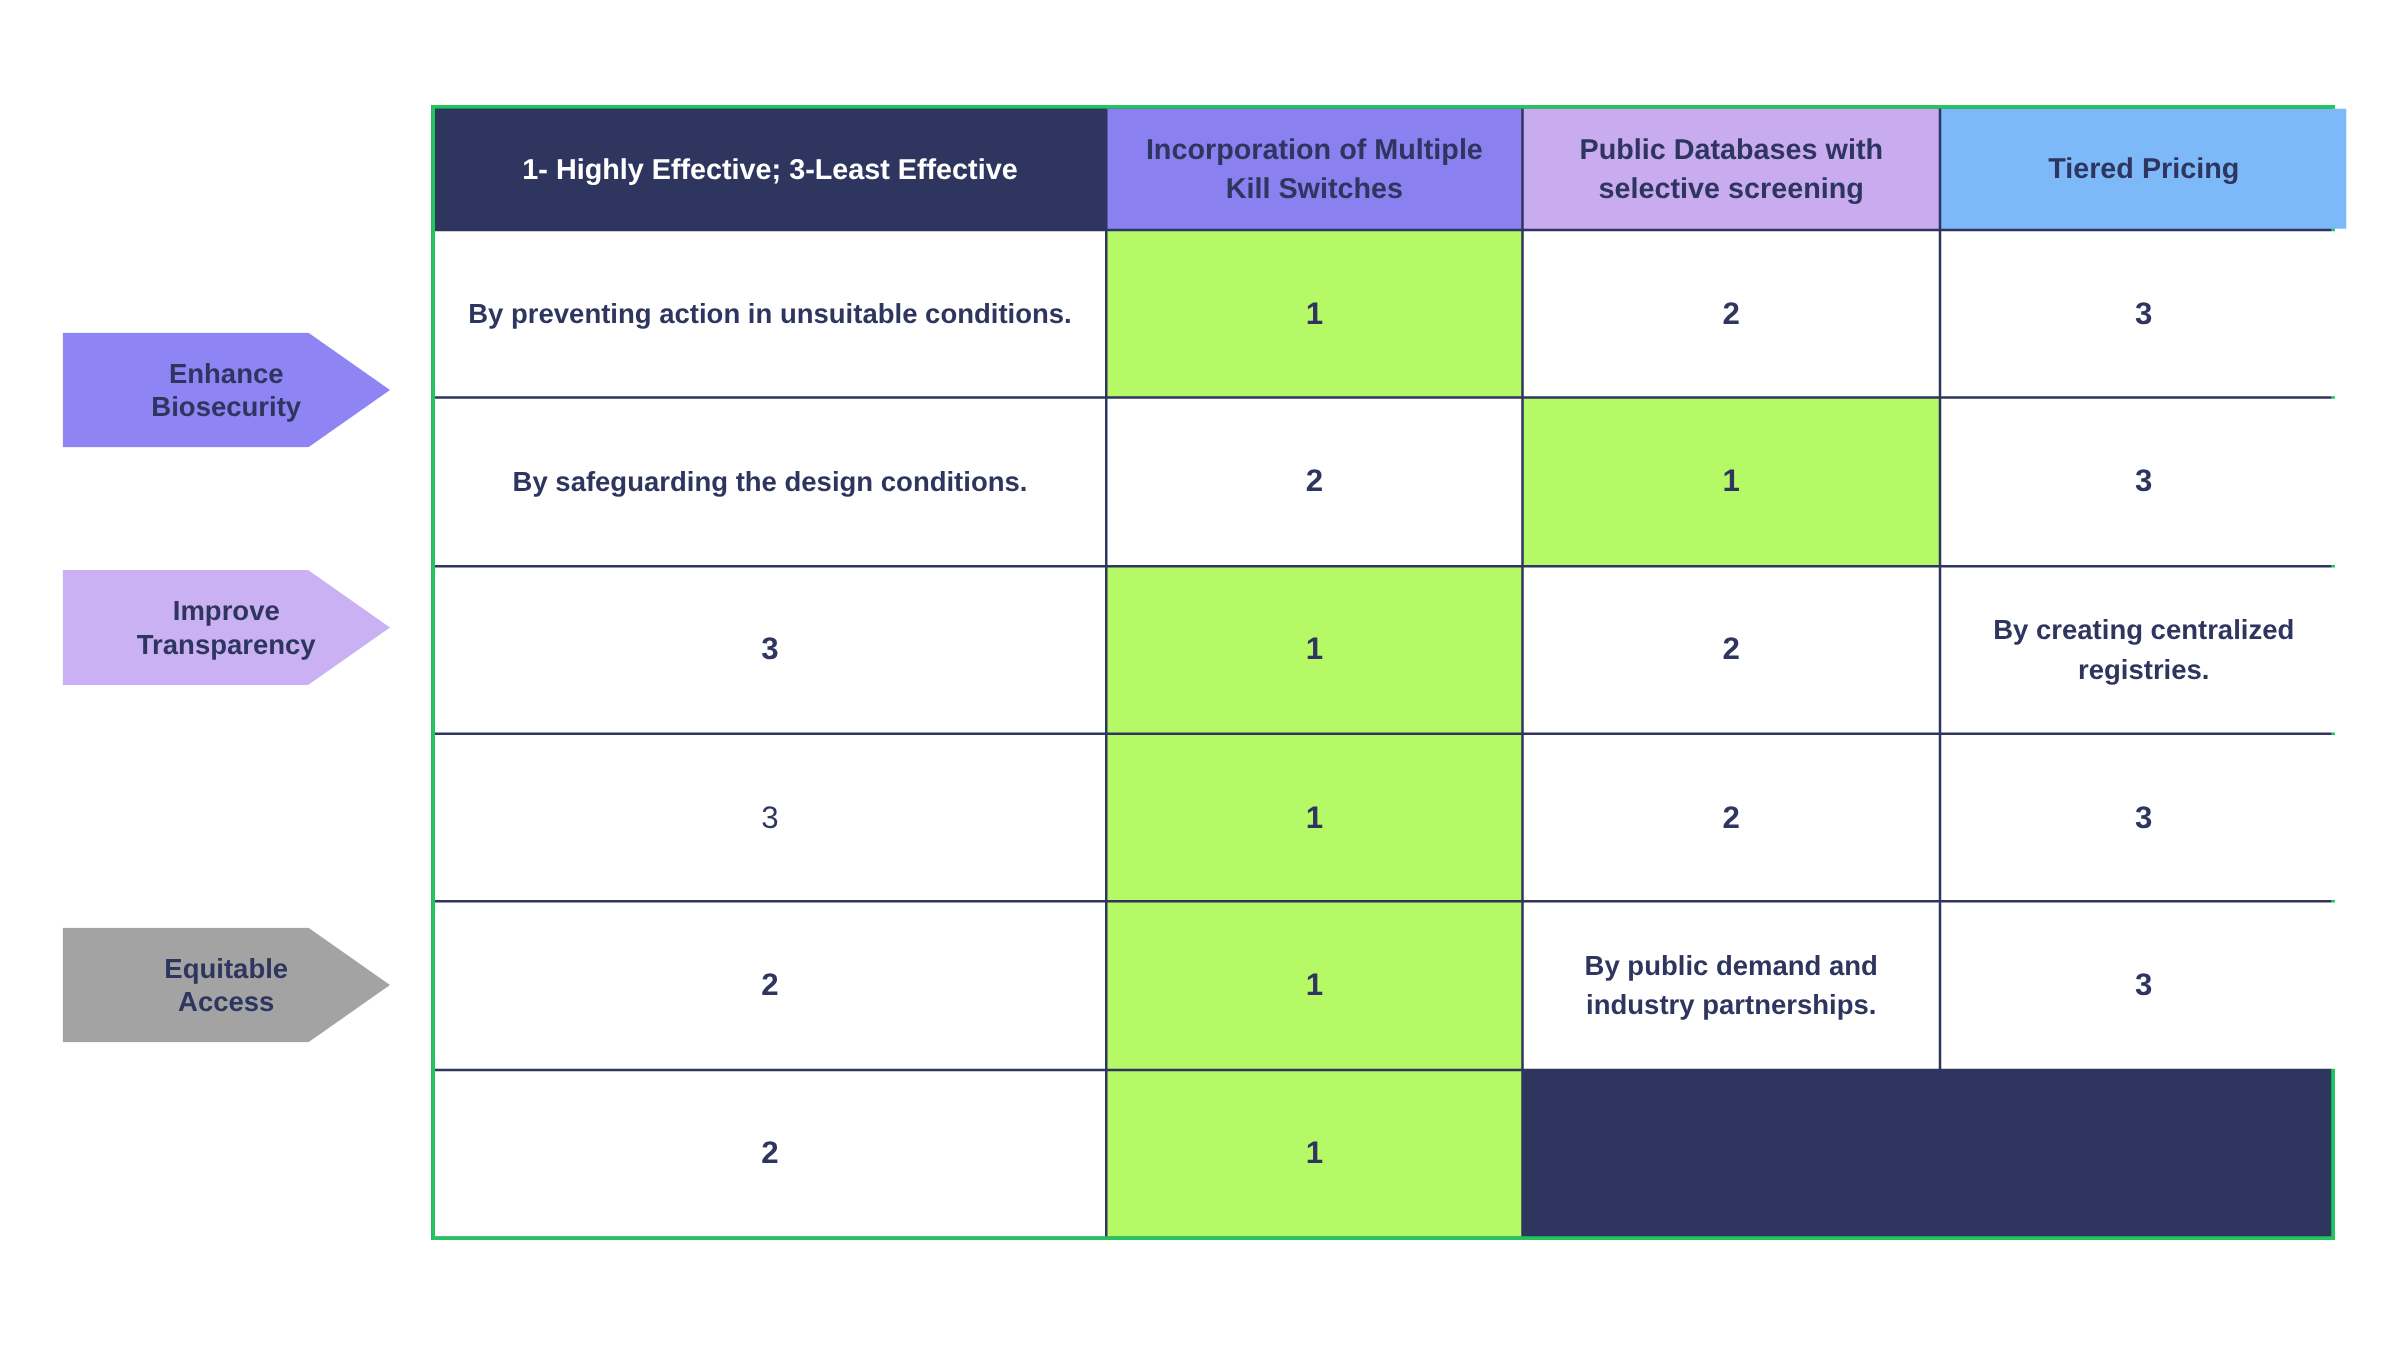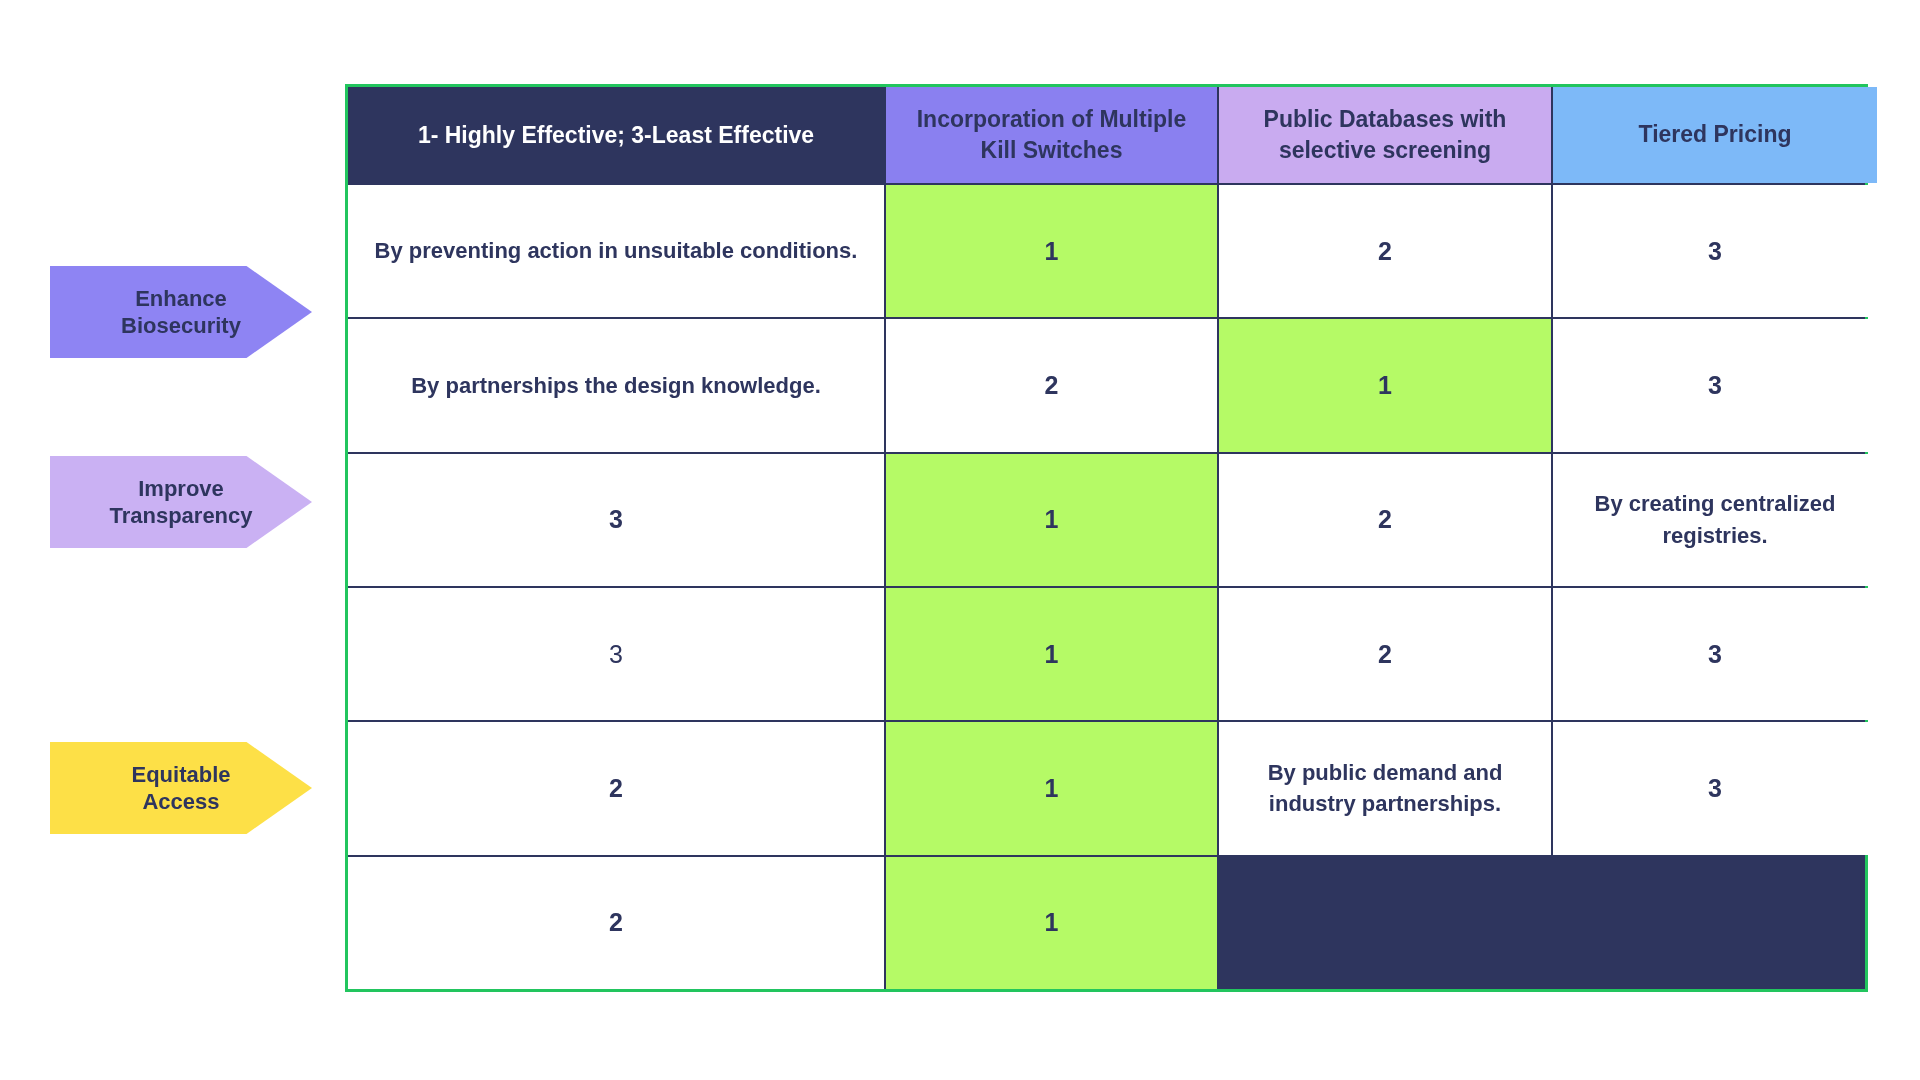--- a/index.html
+++ b/index.html
@@ -12,21 +12,21 @@
     position:absolute;left:50px;width:262px;height:92px;
     clip-path:polygon(0 0,75% 0,100% 50%,75% 100%,0 100%);
     display:flex;align-items:center;justify-content:center;
   }
   .arrow .arrow-label{
     width:75%;text-align:center;font-weight:bold;font-size:22px;
     line-height:1.25;color:#2e355e;white-space:pre-line;
   }
   .arrow.a1{top:222px;background:#8e84f3;margin-top:44px;}
   .arrow.a2{top:456px;background:#cab1f3;}
-  .arrow.a3{top:742px;background:#fde047;}
+  .arrow.a3{top:742px;background:#a3a3a3;}
 
   
   .matrix{
     position:absolute;left:345px;top:84px;width:1523px;height:908px;
     display:grid;
     grid-template-columns:536px 331px 332px 324px;
     grid-template-rows:96px repeat(6,1fr);
     border:3px solid #22c55e;box-sizing:border-box;
     background:#2e355e;gap:2px;
   }
@@ -65,21 +65,21 @@
   <div class="cell hdr-corner">1- Highly Effective; 3-Least Effective</div>
   <div class="cell hdr c2">Incorporation of Multiple Kill Switches</div>
   <div class="cell hdr c3">Public Databases with selective screening</div>
   <div class="cell hdr c4">Tiered Pricing</div>
 
   <div class="cell rowlabel">By preventing action in unsuitable conditions.</div>
   <div class="cell score green">1</div>
   <div class="cell score">2</div>
   <div class="cell score">3</div>
 
-  <div class="cell rowlabel">By partnerships the design knowledge.</div>
+  <div class="cell rowlabel">By safeguarding the design conditions.</div>
   <div class="cell score">2</div>
   <div class="cell score green">1</div>
   <div class="cell score">3</div>
 
   <div class="cell score">3</div>
   <div class="cell score green">1</div>
   <div class="cell score">2</div>
 
   <div class="cell rowlabel">By creating centralized registries.</div>
   <div class="cell score light">3</div>

